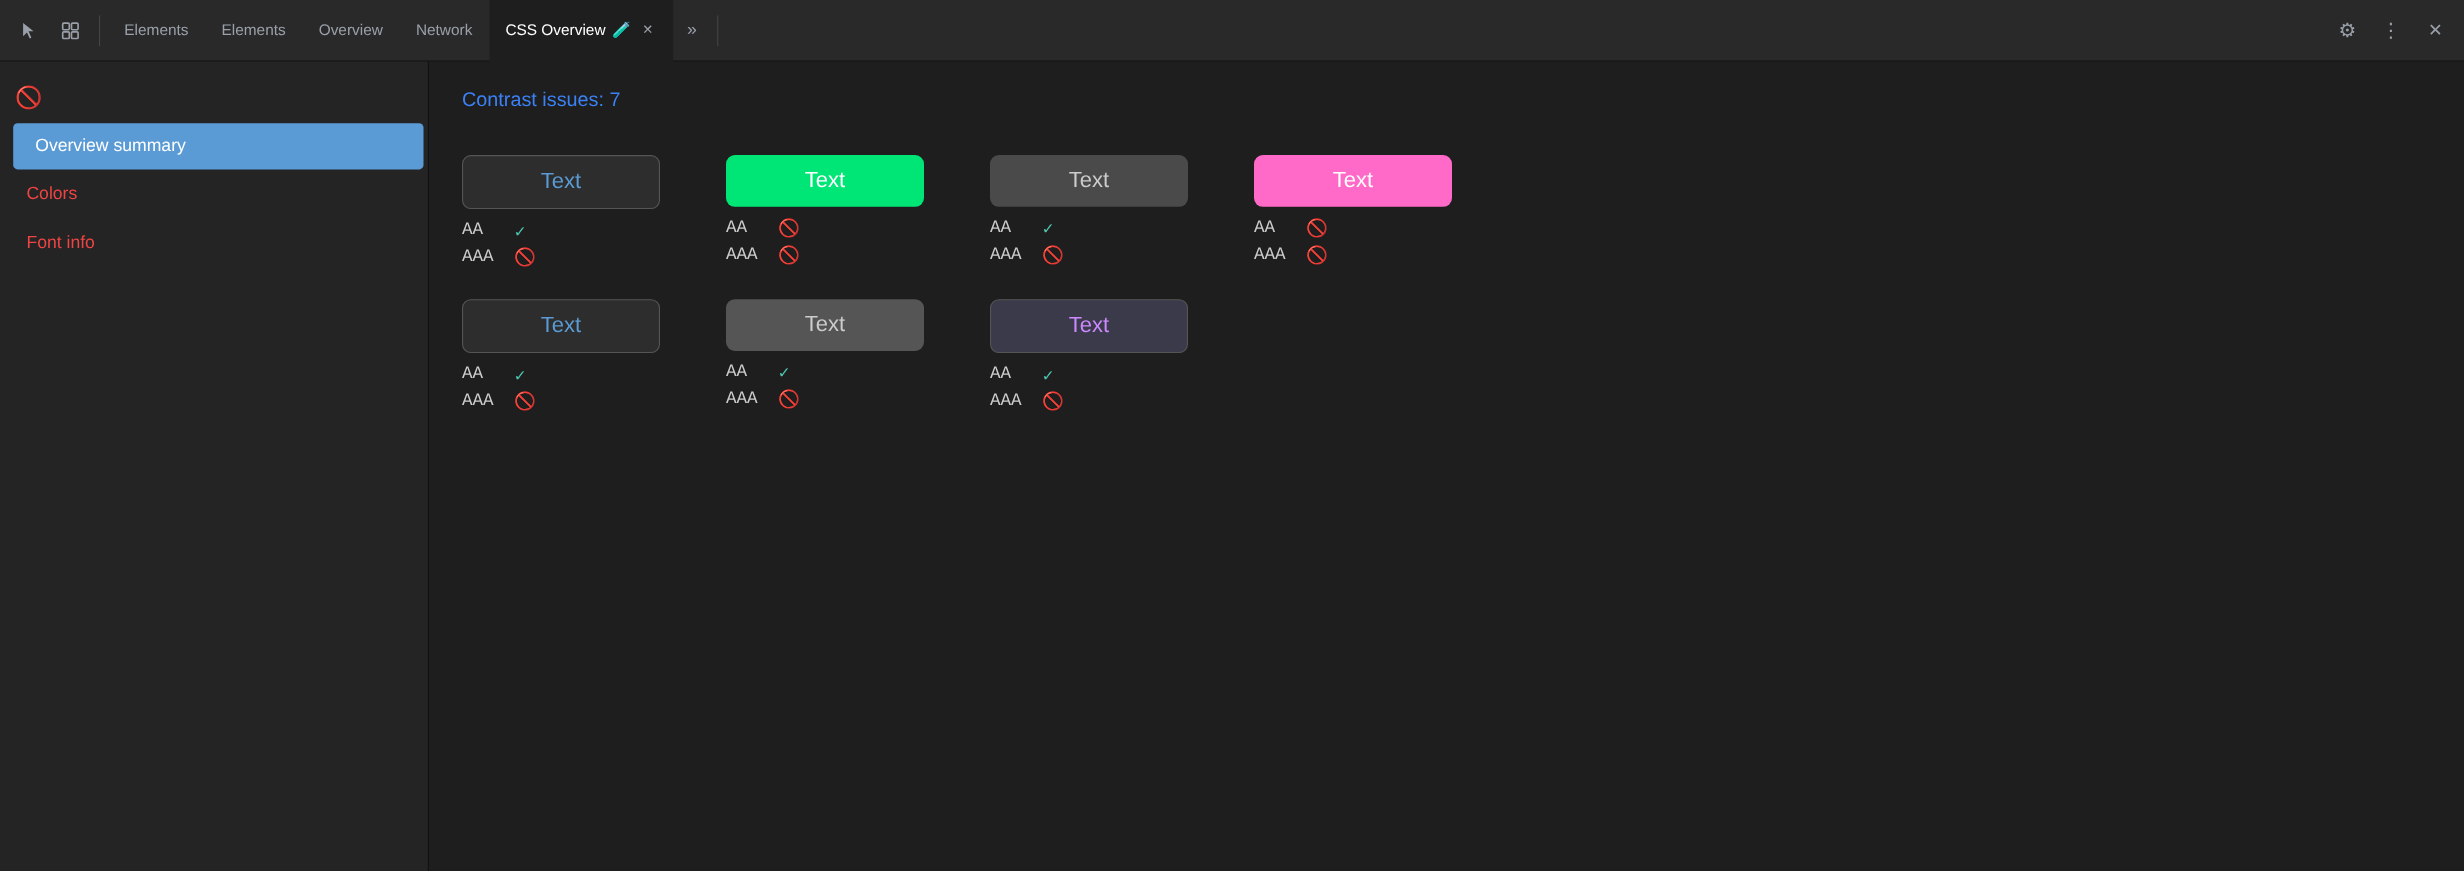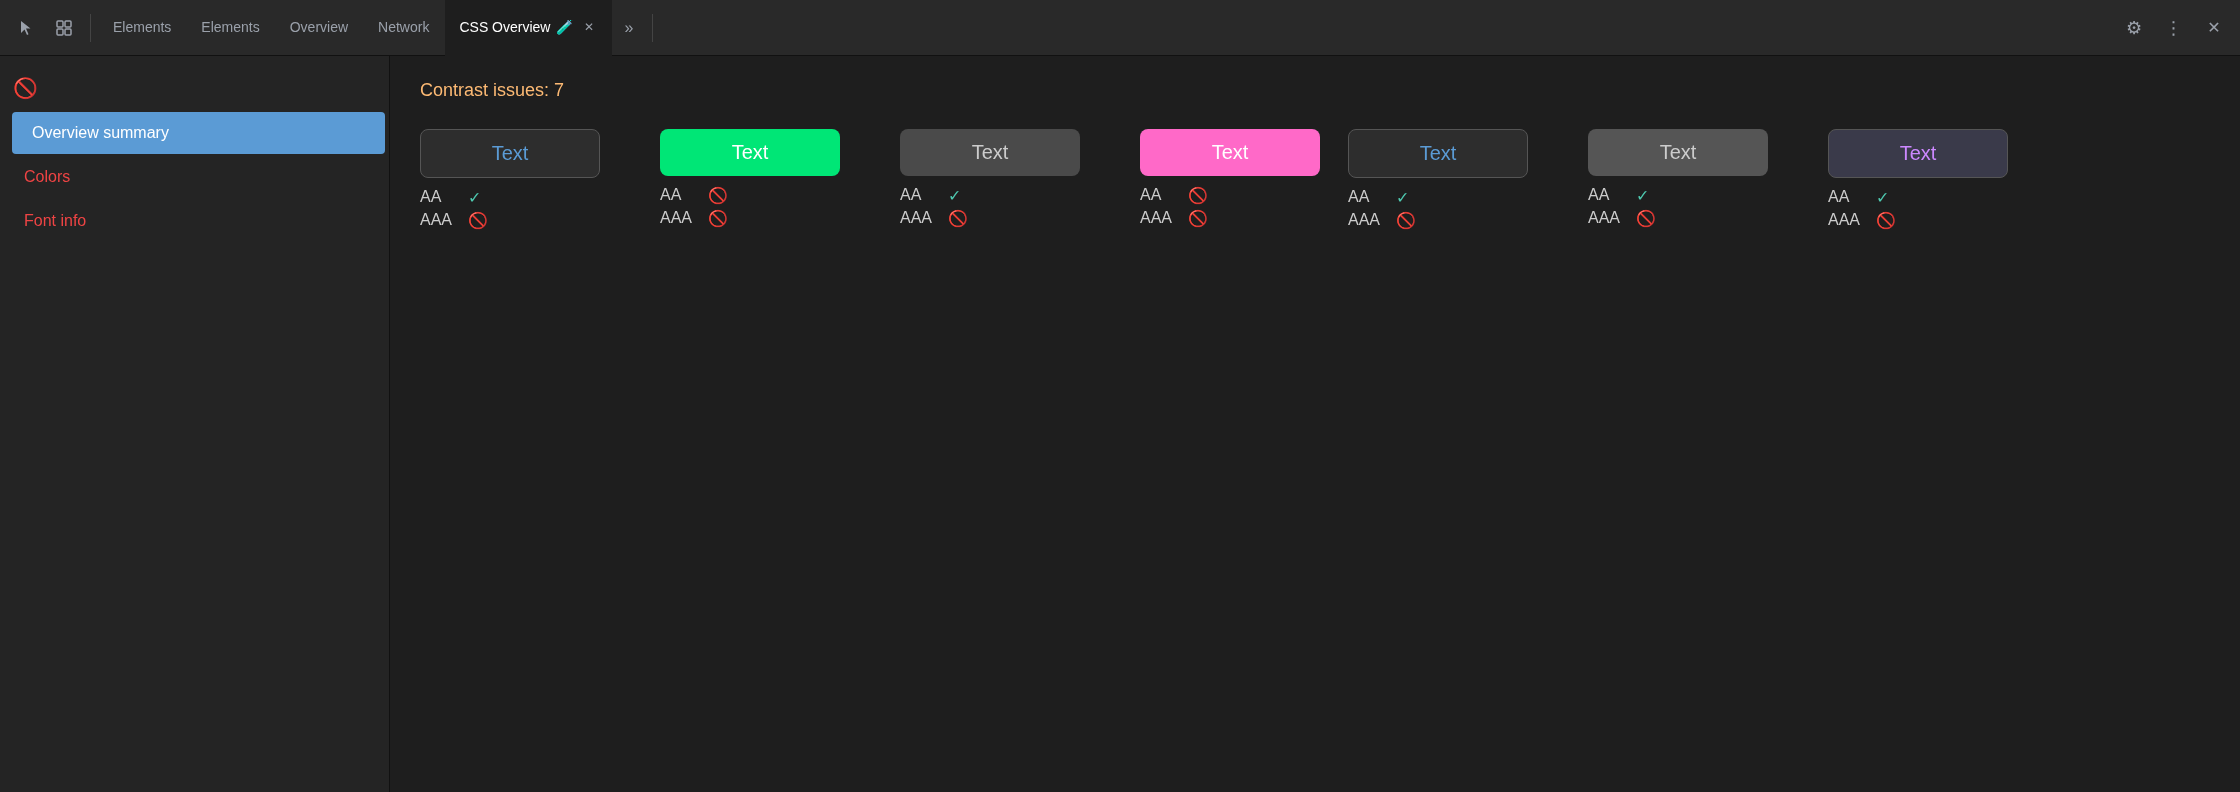--- a/index.html
+++ b/index.html
@@ -150,27 +150,28 @@
     
     .content {
       flex: 1;
       padding: 24px 30px;
       overflow-y: auto;
       background: #1e1e1e;
     }
 
     .contrast-title {
       font-size: 18px;
-      color: #fdba74;
-      margin-bottom: 28px;
+      color: #3b82f6;
+      margin-bottom: 40px;
     }
 
     
     .contrast-grid {
       display: flex;
+      flex-direction: column;
       gap: 28px;
     }
 
     .contrast-row {
       display: flex;
       gap: 60px;
       align-items: flex-start;
     }
 
     .contrast-item {
@@ -193,20 +194,21 @@
       align-items: center;
       justify-content: center;
     }
 
     .contrast-checks {
       display: grid;
       grid-template-columns: 48px 28px;
       row-gap: 4px;
       font-size: 16px;
       color: #ccc;
+      font-family: Liberation Mono, monospace;
     }
 
     .check-pass { color: #4ec9b0; font-size: 16px; }
     .check-fail { color: #e05252; font-size: 16px; }
 
     
     .btn-blue-outline {
       background: #2d2d2d;
       border: 1.5px solid #555;
       color: #5b9bd5;

